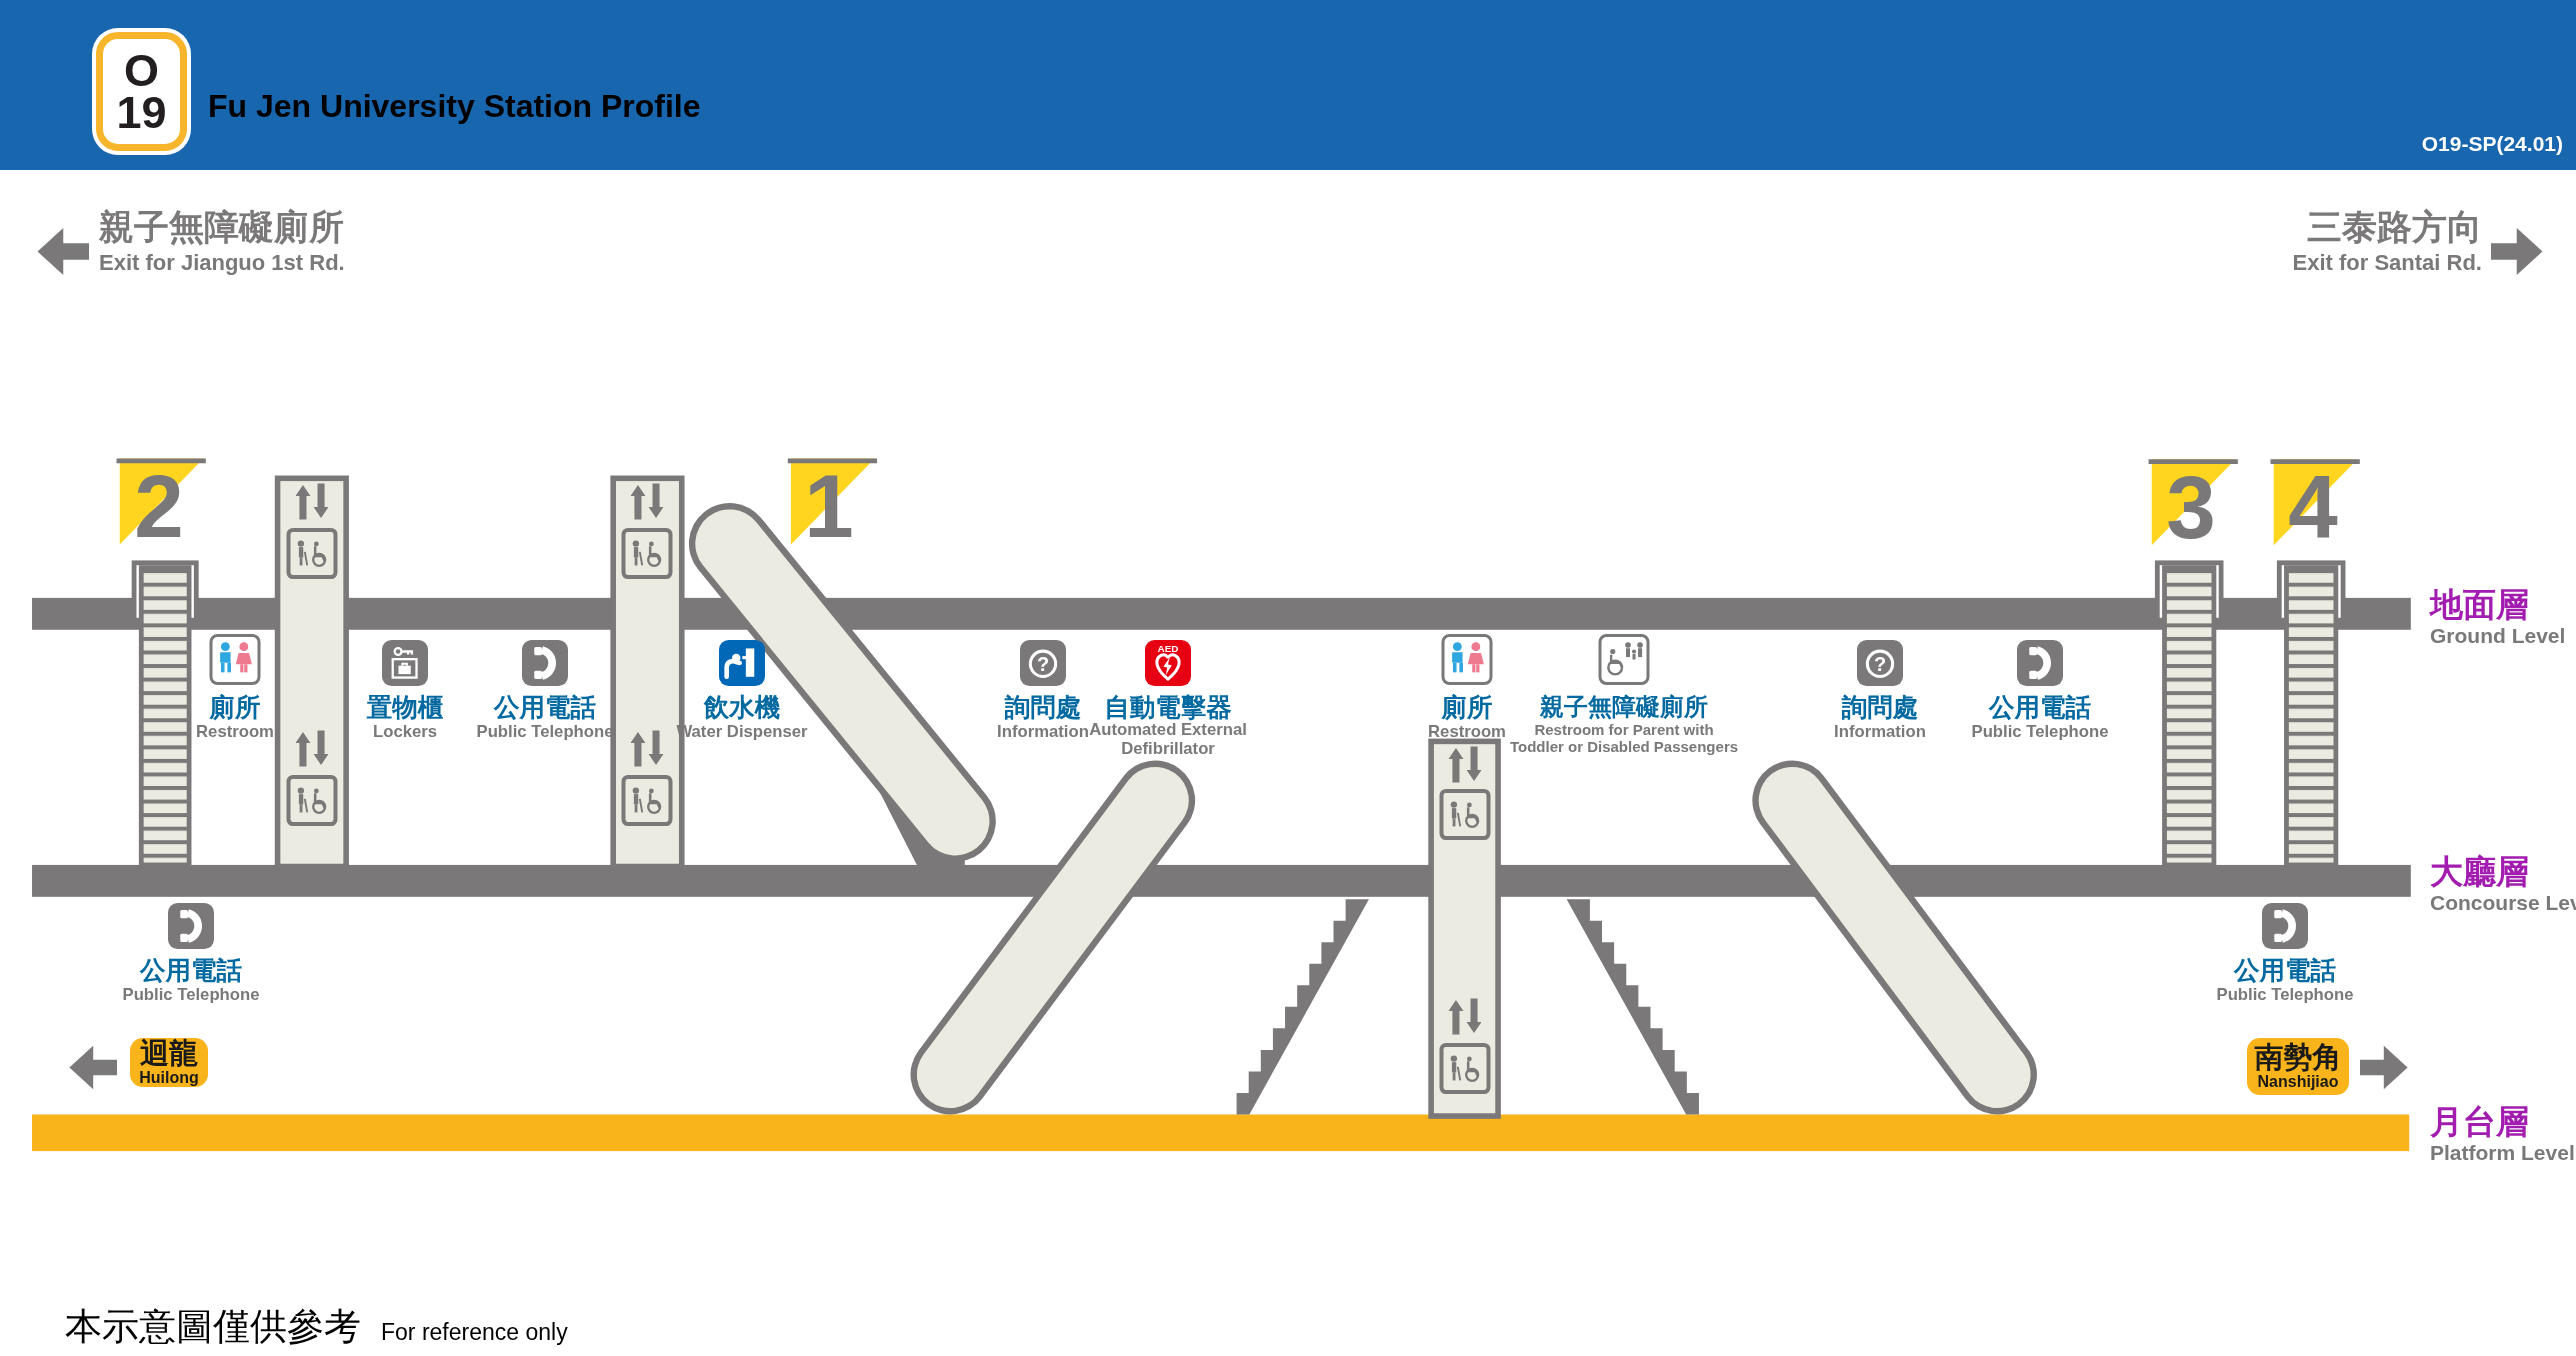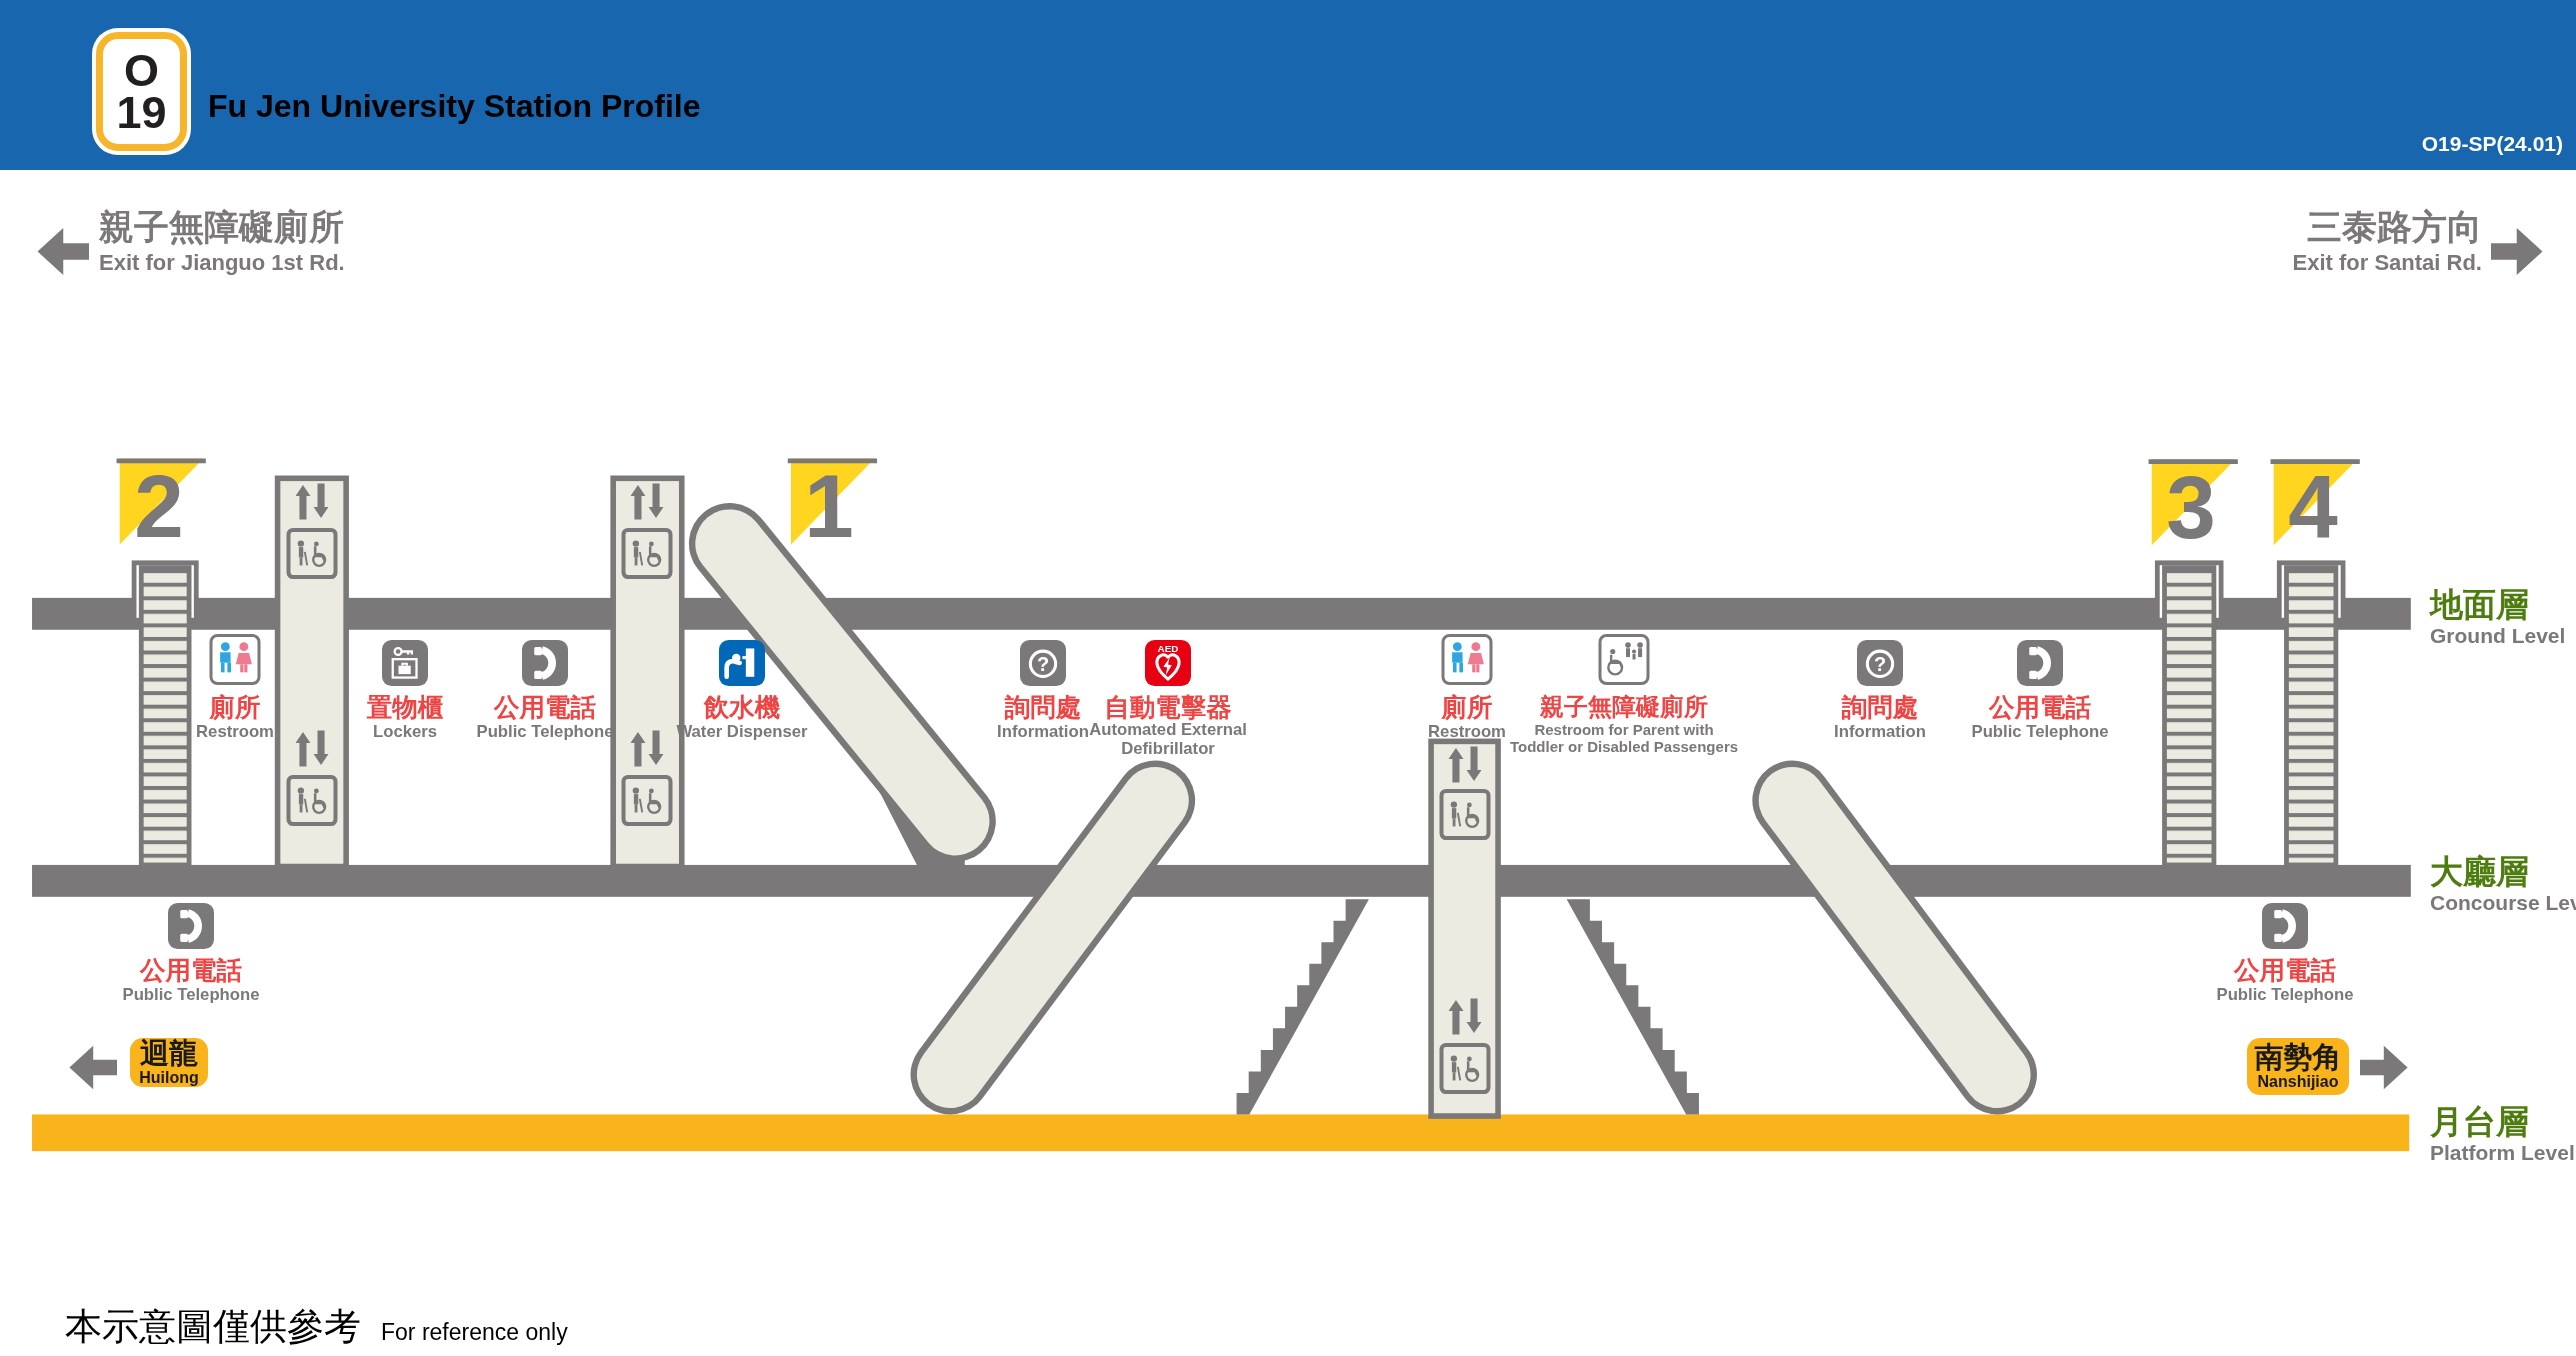--- a/index.html
+++ b/index.html
@@ -9,23 +9,23 @@
   
   #header{position:absolute;left:0;top:0;width:2576px;height:170px;background:#1766AE;}
   #badge{position:absolute;left:96px;top:32px;width:77px;height:105px;background:#fff;
          border:7.2px solid #F7B52C;border-radius:22px;box-shadow:0 0 0 4px #fff;
          display:flex;flex-direction:column;align-items:center;justify-content:center;}
   #badge .bl{font-size:45px;font-weight:700;color:#231F20;line-height:0.92;}
   #title-zh{position:absolute;left:206px;top:12.8px;font-size:61px;font-weight:700;color:#fff;letter-spacing:2.4px;white-space:nowrap;}
   #title-en{position:absolute;left:208px;top:88px;font-size:32px;font-weight:700;color:#000000;white-space:nowrap;}
   #code{position:absolute;left:2563px;top:132px;transform:translateX(-100%);font-size:21px;font-weight:700;color:#fff;white-space:nowrap;}
   
-  .zh{position:absolute;transform:translateX(-50%);color:#ef4444;font-weight:700;font-size:25.5px;white-space:nowrap;line-height:1;}
+  .zh{position:absolute;transform:translateX(-50%);color:#0369a1;font-weight:700;font-size:25.5px;white-space:nowrap;line-height:1;}
   .en{position:absolute;transform:translateX(-50%);color:#7A7878;font-weight:700;font-size:16.7px;white-space:nowrap;text-align:center;line-height:1;}
-  .lvl-zh{position:absolute;left:2430px;color:#4d7c0f;font-weight:700;font-size:33px;white-space:nowrap;line-height:1;}
+  .lvl-zh{position:absolute;left:2430px;color:#a21caf;font-weight:700;font-size:33px;white-space:nowrap;line-height:1;}
   .lvl-en{position:absolute;left:2430px;color:#7A7878;font-weight:700;font-size:21px;white-space:nowrap;line-height:1;}
   .dir-zh{position:absolute;color:#7A7878;font-weight:700;font-size:35px;white-space:nowrap;line-height:1;}
   .dir-en{position:absolute;color:#7A7878;font-weight:700;font-size:22px;white-space:nowrap;line-height:1;}
   .exit-num{position:absolute;transform:translateX(-50%);color:#7A7878;font-weight:700;font-size:89px;line-height:1;}
   
   .card{position:absolute;transform:translateX(-50%);width:46px;height:46px;border-radius:9.6px;background:#7A7878;}
   .card.white{width:45px;height:45px;background:#fff;border:3.2px solid #7A7878;border-radius:8px;}
   .card.blue{background:#0068B7;}
   .card.red{background:#E60012;}
   

